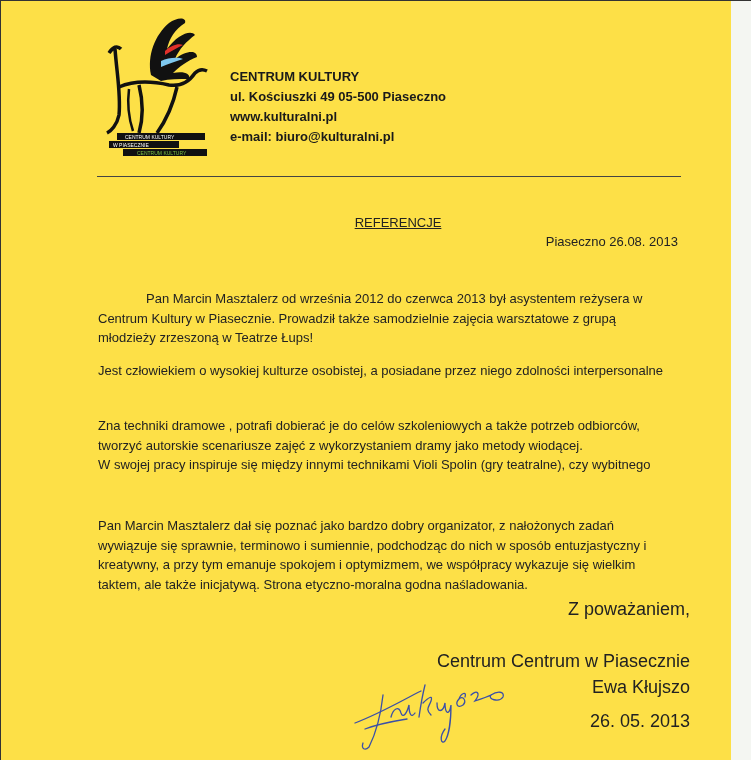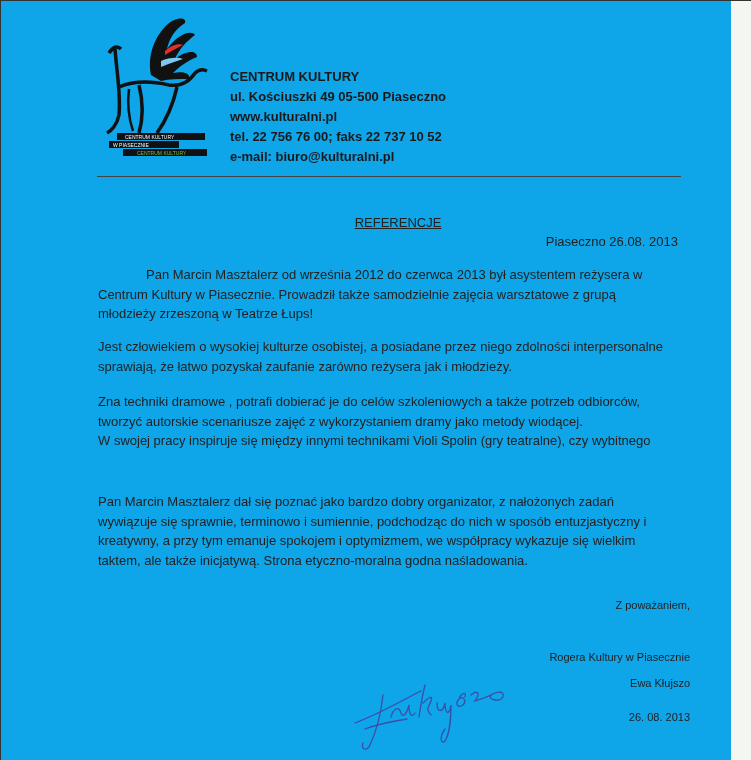--- a/index.html
+++ b/index.html
@@ -1,31 +1,31 @@
 <!DOCTYPE html>
 <html><head>
 <meta charset="utf-8">
 <style>
   html, body { margin:0; padding:0; }
   body { width:751px; height:760px; background:#fff; position:relative; overflow:hidden;
          font-family:"Liberation Sans", "DejaVu Sans", sans-serif; color:#222; }
-  .page { position:absolute; left:0; top:0; width:751px; height:760px; background:#0ea5e9;
+  .page { position:absolute; left:0; top:0; width:751px; height:760px; background:#fde047;
           border-top:1px solid #333; border-left:1px solid #333; box-sizing:border-box; }
   .rightstrip { position:absolute; right:0; top:0; width:20px; height:760px; background:#f4f6f2; }
   .logo { position:absolute; left:98px; top:14px; width:120px; height:142px; }
   .contact { position:absolute; left:229px; top:66px; font-weight:bold; font-size:13px; line-height:20px; color:#1a1a1a; }
   .contact div { white-space:nowrap; }
   .rule { position:absolute; left:96px; top:175px; width:584px; height:0; border-top:1.5px solid #444; }
   .title { position:absolute; left:0; width:751px; top:214px; text-align:center; font-size:13px; }
   .title span { text-decoration:underline; padding-left:43px; }
   .dateplace { position:absolute; right:73px; top:233px; font-size:13px; }
-  .para { position:absolute; left:97px; width:610px; font-size:13px; line-height:19.5px; color:#222; }
+  .para { position:absolute; left:97px; width:610px; font-size:13px; line-height:19.5px; color:#222;margin-top:24px; }
   .para div { white-space:nowrap; }
   .indent { padding-left:48px; }
-  .closing { position:absolute; right:61px; text-align:center; font-size:11px; white-space:nowrap; }
+  .closing { position:absolute; right:61px; text-align:center; font-size:18px; white-space:nowrap; }
   .sig { position:absolute; left:350px; top:672px; width:210px; height:80px; }
 </style>
 </head>
 <body>
 
 <div class="page">
   <div class="rightstrip"></div>
 
   <svg class="logo" viewBox="0 0 120 142">
 
@@ -44,57 +44,55 @@
     <rect x="24" y="134" width="84" height="7" fill="#111"></rect>
     <text x="26" y="124" font-size="5" fill="#fff" font-family="Liberation Sans, sans-serif">CENTRUM KULTURY</text>
     <text x="14" y="132" font-size="5" fill="#fff" font-family="Liberation Sans, sans-serif">W PIASECZNIE</text>
     <text x="38" y="140" font-size="5" fill="#7bc043" font-family="Liberation Sans, sans-serif">CENTRUM KULTURY</text>
   </svg>
 
   <div class="contact">
     <div>CENTRUM KULTURY</div>
     <div>ul. Kościuszki 49   05-500 Piaseczno</div>
     <div>www.kulturalni.pl</div>
-    <div>tel. 22 756 76 00;  faks 22 737 10 52</div>
     <div>e-mail: biuro@kulturalni.pl</div>
   </div>
 
   <div class="rule"></div>
 
   <div class="title"><span>REFERENCJE</span></div>
   <div class="dateplace">Piaseczno  26.08. 2013</div>
 
   <div class="para" style="top:264px">
     <div class="indent">Pan Marcin Masztalerz od września 2012 do czerwca 2013 był asystentem reżysera w</div>
     <div>Centrum Kultury w Piasecznie. Prowadził także samodzielnie zajęcia warsztatowe z grupą</div>
     <div>młodzieży zrzeszoną w Teatrze Łups!</div>
   </div>
 
   <div class="para" style="top:336px">
     <div>Jest człowiekiem o wysokiej kulturze osobistej, a posiadane przez niego zdolności interpersonalne</div>
-    <div>sprawiają, że łatwo pozyskał zaufanie zarówno reżysera jak i młodzieży.</div>
   </div>
 
   <div class="para" style="top:391px">
     <div>Zna techniki dramowe , potrafi dobierać je do celów szkoleniowych a także potrzeb odbiorców,</div>
     <div>tworzyć autorskie scenariusze zajęć z wykorzystaniem dramy jako metody wiodącej.</div>
     <div>W swojej pracy inspiruje się między innymi technikami  Violi Spolin (gry teatralne), czy wybitnego</div>
   </div>
 
   <div class="para" style="top:491px">
     <div>Pan Marcin Masztalerz dał się poznać jako bardzo dobry organizator, z nałożonych zadań</div>
     <div>wywiązuje się sprawnie, terminowo i sumiennie, podchodząc do nich w sposób  entuzjastyczny i</div>
     <div>kreatywny, a przy tym emanuje spokojem i optymizmem, we współpracy wykazuje się  wielkim</div>
     <div>taktem, ale także inicjatywą. Strona etyczno-moralna godna naśladowania.</div>
   </div>
 
   <div class="closing" style="top:598px">Z poważaniem,</div>
-  <div class="closing" style="top:650px">Rogera Kultury w Piasecznie</div>
+  <div class="closing" style="top:650px">Centrum Centrum w Piasecznie</div>
   <div class="closing" style="top:676px">Ewa Kłujszo</div>
-  <div class="closing" style="top:710px">26. 08. 2013</div>
+  <div class="closing" style="top:710px">26. 05. 2013</div>
 
   <svg class="sig" viewBox="0 0 210 80">
     <g fill="none" stroke="#3a4fa8" stroke-width="1.3" stroke-linecap="round">
       <path d="M4 50 C30 40 50 28 70 18"></path>
       <path d="M32 22 C30 40 26 58 18 74 C14 78 10 76 12 70"></path>
       <path d="M14 56 C30 50 44 48 56 46"></path>
       <path d="M40 44 C42 36 48 32 50 40 C52 46 56 40 58 32 C58 40 60 46 64 40"></path>
       <path d="M68 44 C70 30 72 20 74 12 M72 30 C78 24 82 22 80 28 C78 34 74 36 80 42"></path>
       <path d="M86 30 C86 40 92 40 94 30 C94 40 98 44 100 32 C100 46 98 62 94 68 C90 72 88 64 94 56"></path>
       <path d="M108 26 C104 30 106 36 112 32 C116 28 112 22 108 26 C110 20 116 18 114 24"></path>

